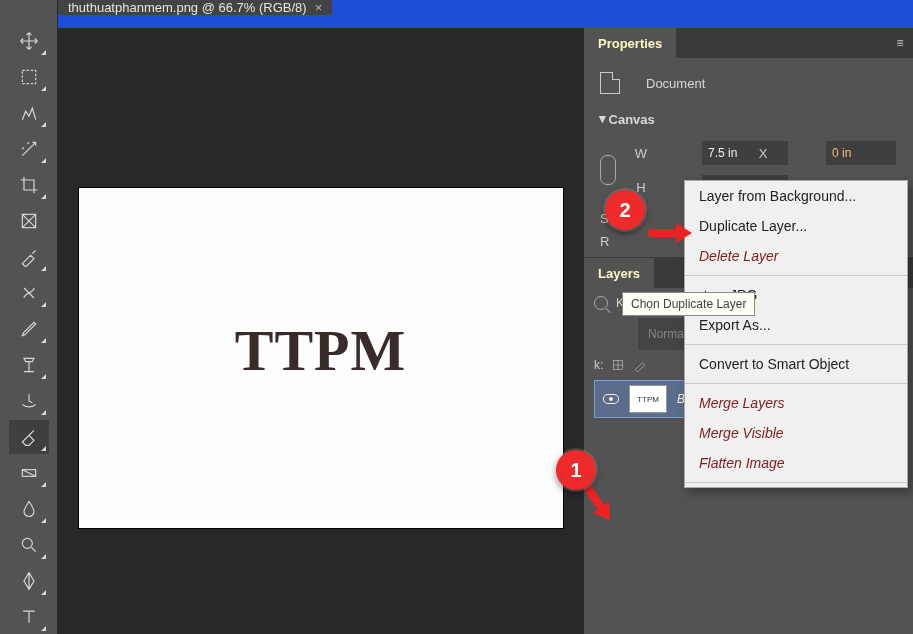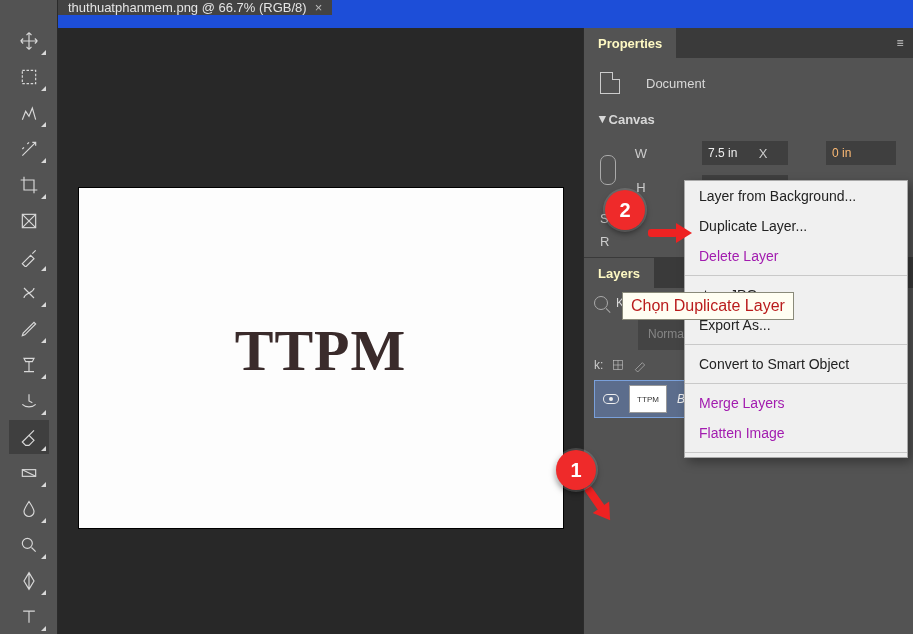--- a/index.html
+++ b/index.html
@@ -175,31 +175,31 @@
     left:684px; top:180px;
     width:224px;
     background:#f0f0f0;
     border:1px solid #a9a9a9;
     box-shadow:4px 4px 10px rgba(0,0,0,.35);
     color:#222;
     font-size:14px;
     z-index:50;
   }
   .ctxmenu .mi{ padding:7px 14px; cursor:pointer; }
-  .ctxmenu .mi.gray{ color:#a21caf; cursor:default; }
+  .ctxmenu .mi.gray{ color:#7f1d1d; cursor:default;font-style:italic; }
   .ctxmenu .sep{ height:1px;background:#c9c9c9;margin:4px 0; }
 
   
   .tooltip{
     position:absolute;
     left:622px; top:292px;
     background:#fffef2;
     border:1px solid #8a8a7a;
-    color:#b91c1c;
-    font-size:16px;
+    color:#404040;
+    font-size:12px;
     padding:4px 8px;
     z-index:60;
   }
 
   
   .badge{
     position:absolute;
     width:40px;height:40px;border-radius:50%;
     background:#ef2a2a;color:#fff;
     display:flex;align-items:center;justify-content:center;
@@ -418,20 +418,21 @@
     <div class="mi">Layer from Background...</div>
     <div class="mi">Duplicate Layer...</div>
     <div class="mi gray">Delete Layer</div>
     <div class="sep"></div>
     <div class="mi">rt as JPG</div>
     <div class="mi">Export As...</div>
     <div class="sep"></div>
     <div class="mi">Convert to Smart Object</div>
     <div class="sep"></div>
     <div class="mi gray">Merge Layers</div>
+    <div class="mi gray">Merge Visible</div>
     <div class="mi gray">Flatten Image</div>
     <div class="sep"></div>
   </div>
 
 <div class="tooltip">Chọn Duplicate Layer</div>
 
 <div class="badge" style="left:556px; top:450px;">1</div>
 <div class="arrow rot" style="left:588px; top:480px; width:40px; transform:rotate(55deg);">
   <div class="shaft"></div>
     <div class="head"></div>

